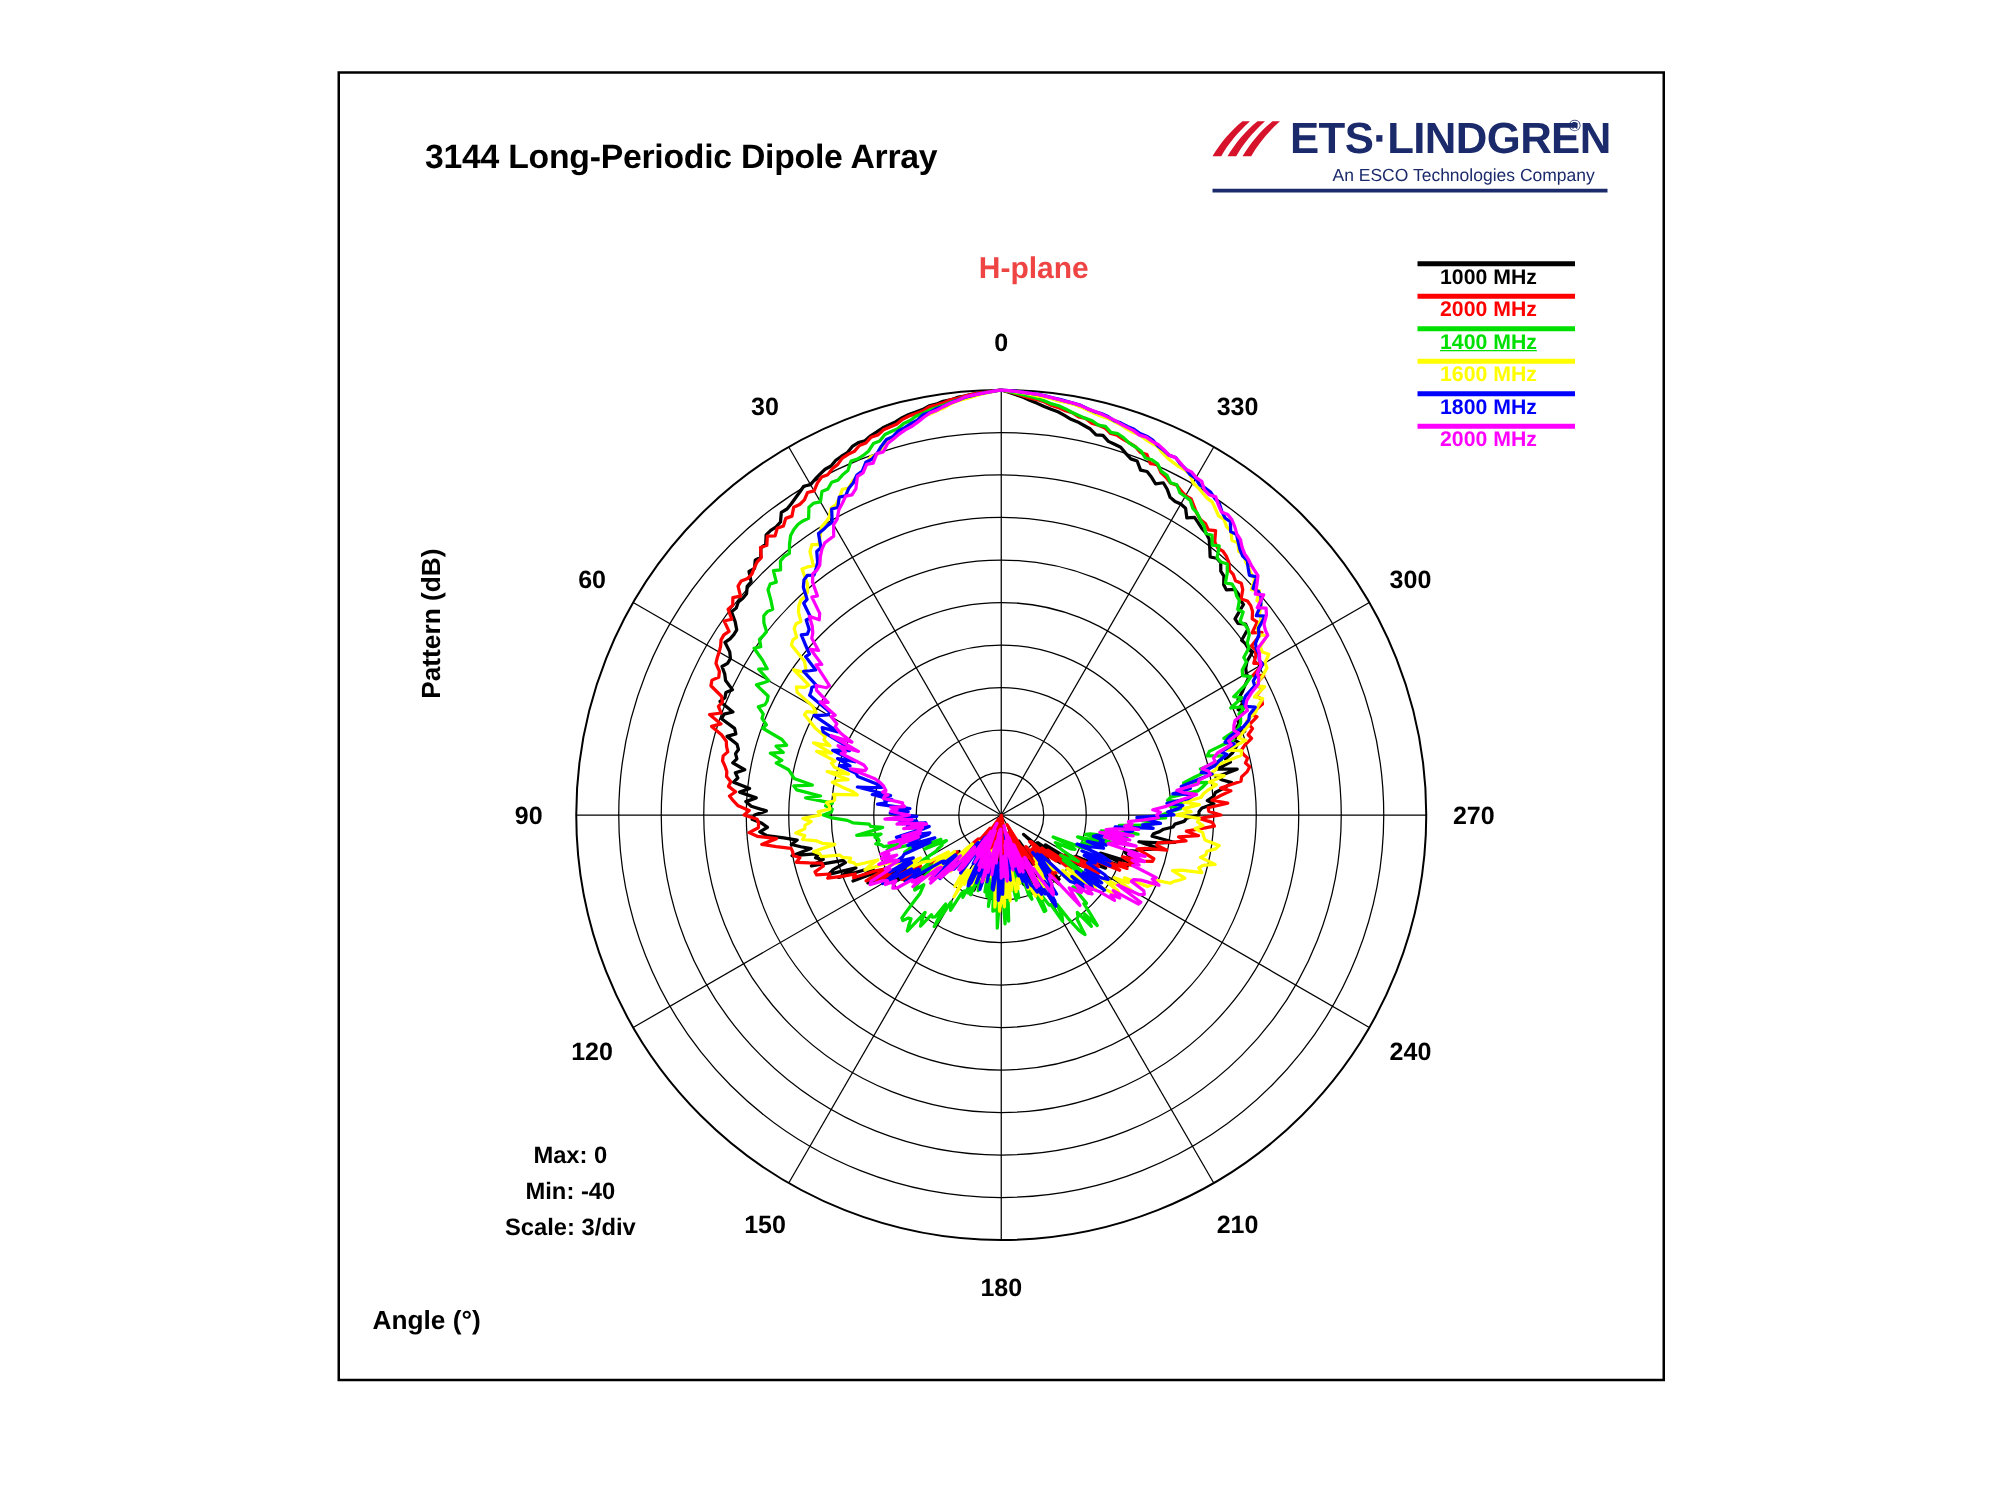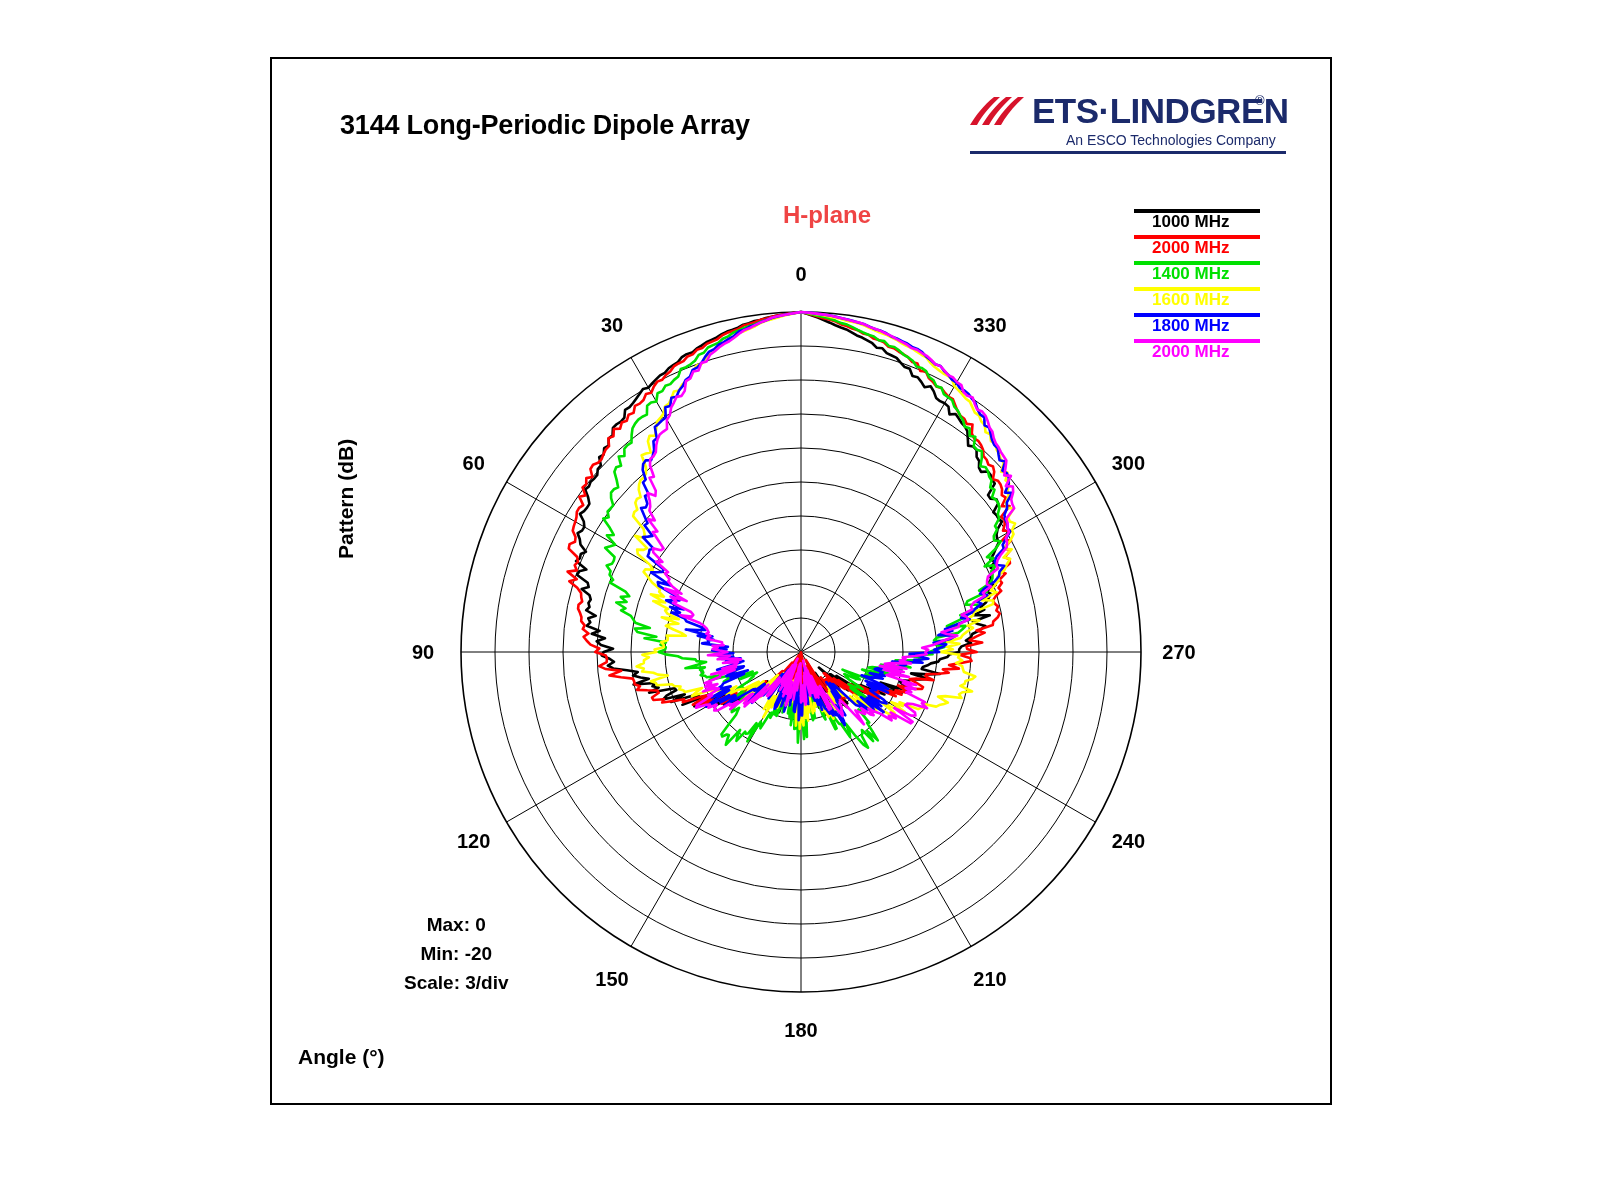--- a/index.html
+++ b/index.html
@@ -218,39 +218,39 @@
         <div class="legend-row">
           <div class="legend-swatch" style="background: rgb(0, 0, 0);"></div>
           <div class="legend-text" style="color: rgb(0, 0, 0);">1000 MHz</div>
         </div>
         <div class="legend-row">
           <div class="legend-swatch" style="background: rgb(255, 0, 0);"></div>
           <div class="legend-text" style="color: rgb(255, 0, 0);">2000 MHz</div>
         </div>
         <div class="legend-row">
           <div class="legend-swatch" style="background: rgb(0, 224, 0);"></div>
-          <div class="legend-text" style="color: rgb(0, 224, 0);">1400 MHz</div>
+          <div class="legend-text" style="color: rgb(0, 224, 0); text-decoration: underline;">1400 MHz</div>
         </div>
         <div class="legend-row">
           <div class="legend-swatch" style="background: rgb(255, 255, 0);"></div>
           <div class="legend-text" style="color: rgb(255, 255, 0);">1600 MHz</div>
         </div>
         <div class="legend-row">
           <div class="legend-swatch" style="background: rgb(0, 0, 255);"></div>
           <div class="legend-text" style="color: rgb(0, 0, 255);">1800 MHz</div>
         </div>
         <div class="legend-row">
           <div class="legend-swatch" style="background: rgb(255, 0, 255);"></div>
           <div class="legend-text" style="color: rgb(255, 0, 255);">2000 MHz</div>
         </div>
       </div>
 
     <div id="annotations">
       <div>Max: 0</div>
-      <div>Min: -20</div>
+      <div>Min: -40</div>
       <div>Scale: 3/div</div>
     </div>
 
     <svg id="polar-svg" width="1058" height="1044" viewBox="0 0 1058 1044">
       <g id="grid-group">
           <circle cx="529" cy="593" r="340" fill="none" stroke="#000000" stroke-width="1.6"></circle>
           <circle cx="529" cy="593" r="306" fill="none" stroke="#000000" stroke-width="1"></circle>
           <circle cx="529" cy="593" r="272" fill="none" stroke="#000000" stroke-width="1"></circle>
           <circle cx="529" cy="593" r="237.99999999999997" fill="none" stroke="#000000" stroke-width="1"></circle>
           <circle cx="529" cy="593" r="204" fill="none" stroke="#000000" stroke-width="1"></circle>

